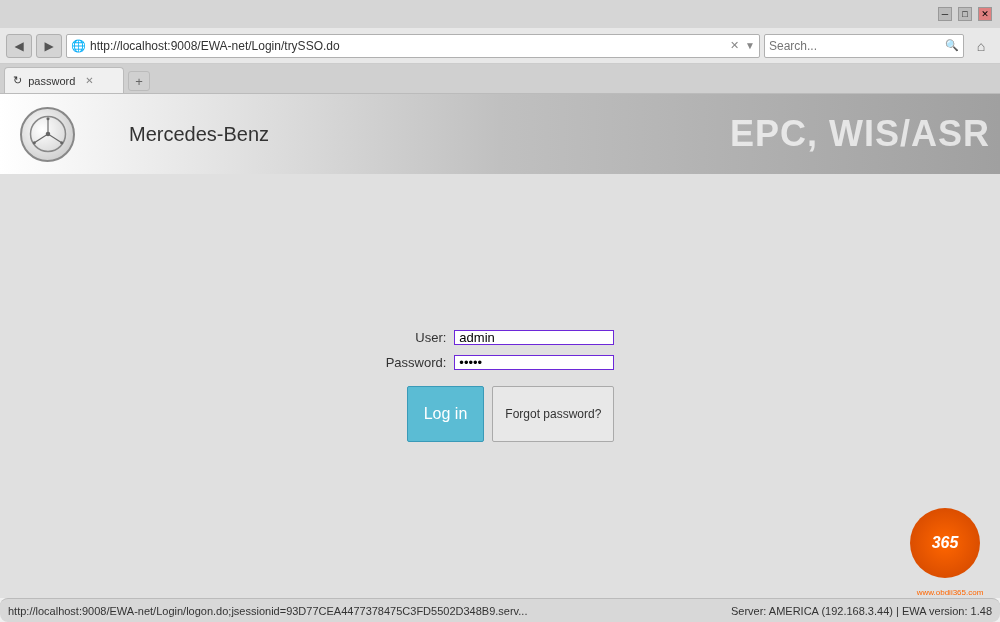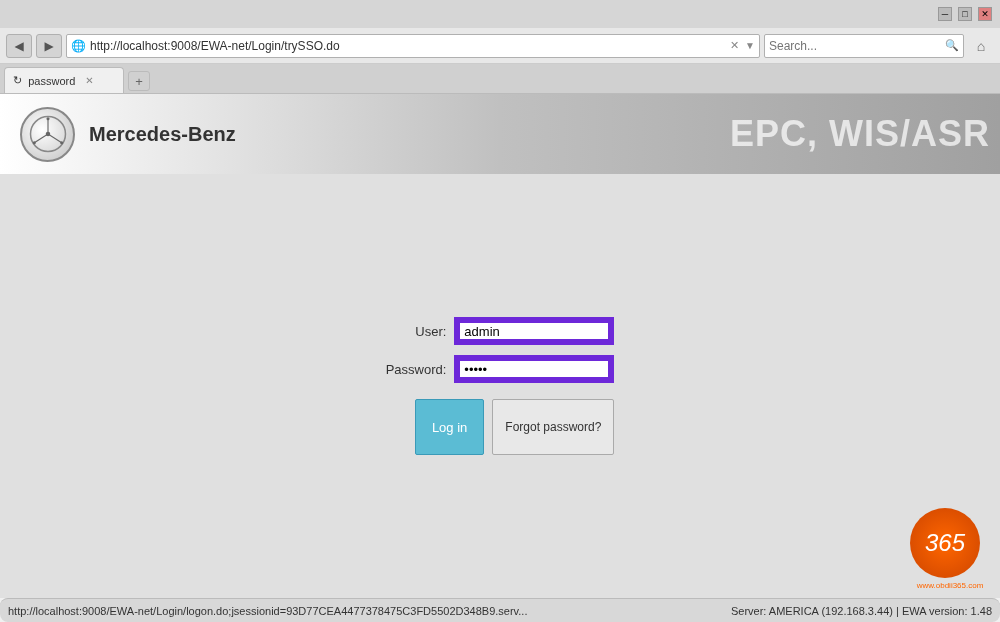--- a/index.html
+++ b/index.html
@@ -185,22 +185,23 @@
       display: flex; align-items: center; justify-content: center;
       margin-right: 14px;
     }
 
     .mb-logo svg {
       width: 38px; height: 38px;
     }
 
     .mb-brand {
       font-size: 20px;
-      font-weight: bold;
-      color: #333;
+      font-weight: normal;
+      color: #333;
+      margin-left: 40px;
     }
 
     .mb-title {
       position: absolute;
       right: 10px;
       top: 0;
       height: 100%;
       display: flex;
       align-items: center;
       padding-right: 0;
@@ -236,40 +237,40 @@
 
     .form-label {
       font-size: 13px;
       color: #333;
       text-align: right;
       min-width: 60px;
     }
 
     .form-input {
       width: 160px;
-      height: 28px;
-      border: 6px solid #6d28d9;
+      height: 15px;
+      border: 1px solid #6d28d9;
       background: white;
       padding: 0 4px;
       font-size: 13px;
       outline: none;
     }
 
     .form-buttons {
       display: flex;
       gap: 8px;
       margin-top: 6px;
     }
 
     .btn-login {
       padding: 4px 16px;
       background: #5bbcd4;
       border: 1px solid #3a9ab8;
       color: white;
-      font-size: 13px;
+      font-size: 16px;
       cursor: pointer;
       border-radius: 2px;
     }
 
     .btn-forgot {
       padding: 20px 12px;
       background: #e8e8e8;
       border: 1px solid #aaa;
       color: #333;
       font-size: 12px;
@@ -291,31 +292,31 @@
       height: 70px;
       border-radius: 50%;
       background: radial-gradient(circle, #ff6600, #cc4400);
       display: flex;
       align-items: center;
       justify-content: center;
       position: relative;
     }
 
     .watermark-text-365 {
-      font-size: 24px;
-      font-weight: normal;
+      font-size: 16px;
+      font-weight: bold;
       color: white;
       font-style: italic;
     }
 
     .watermark-label {
       font-size: 8px;
       color: #ff6600;
       text-align: center;
-      margin-top: 3px;
+      margin-top: 10px;
     }
 
     
     .status-bar {
       height: 24px;
       background: #d8d8d8;
       border-top: 1px solid #bbb;
       display: flex;
       align-items: center;
       padding: 0 8px;

